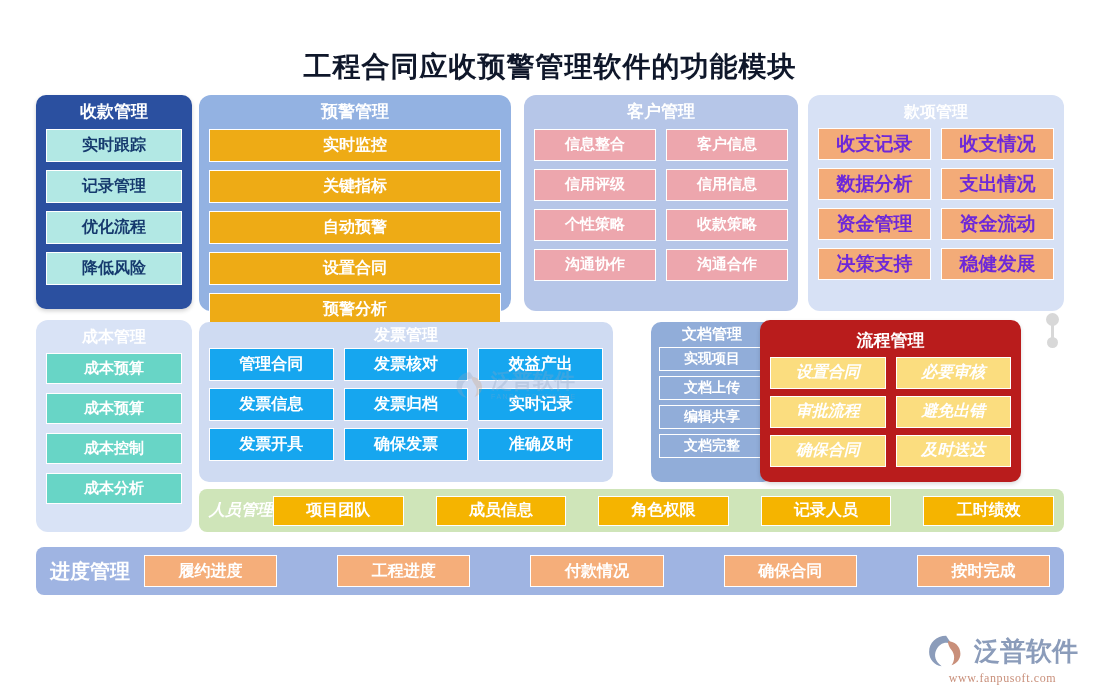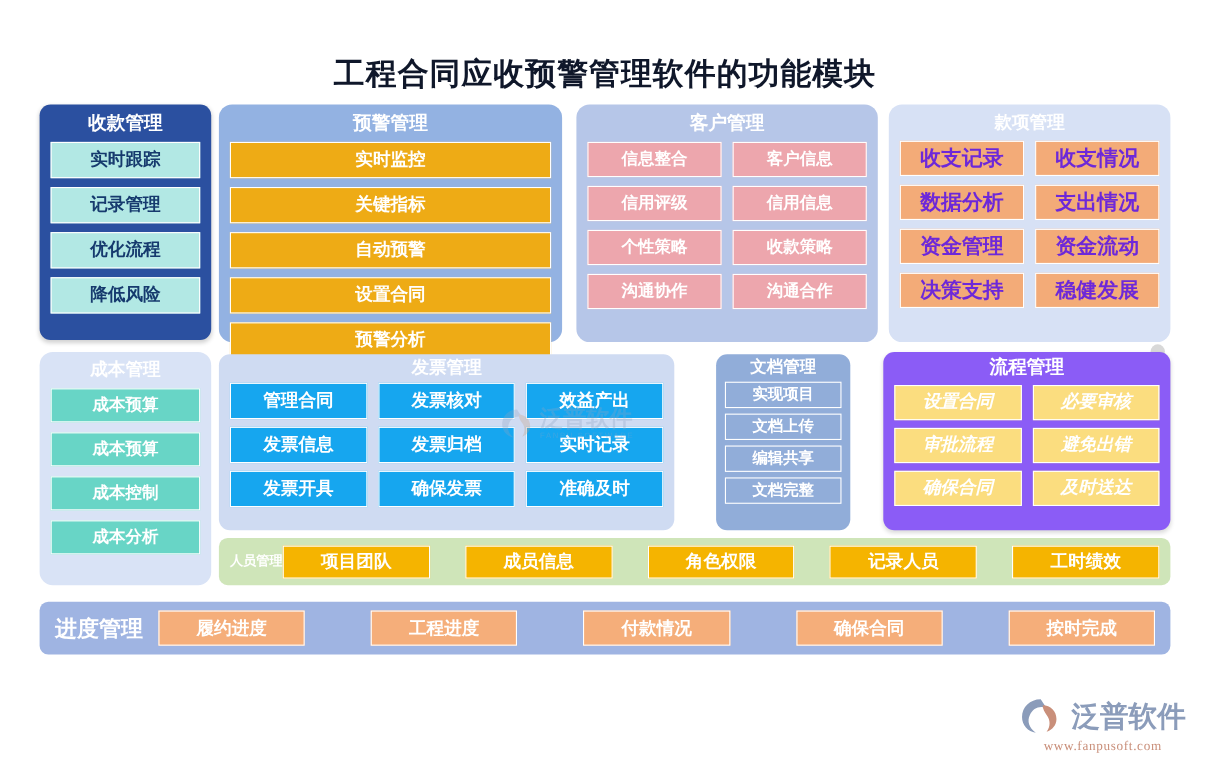--- a/index.html
+++ b/index.html
@@ -140,45 +140,46 @@
   }
   #p-document .panel-title { font-size: 15px; margin-bottom: 4px; }
   #p-document .items { grid-template-columns: 1fr; gap: 5px; }
   #p-document .item {
     height: 24px; font-size: 14px;
     background: transparent; color: #ffffff; border-color: #ffffff;
   }
 
   
   #p-process {
-    left: 803px; top: 320px; width: 261px; height: 162px;
-    background: #8b5cf6;
+    left: 760px; top: 320px; width: 261px; height: 162px;
+    background: #b91c1c;
     border-radius: 10px;
     padding: 5px 10px 8px 10px;
     box-shadow: 0 2px 4px rgba(0,0,0,.15);
+    justify-content: center;
   }
   #p-process .panel-title { font-size: 17px; margin-bottom: 6px; }
   #p-process .items { grid-template-columns: 1fr 1fr; gap: 7px 10px; }
   #p-process .item {
     height: 32px; font-size: 16px;
     background: #fbdd7f; color: #ffffff; font-style: italic;
   }
 
   
   #p-staff {
     position: absolute;
     left: 199px; top: 489px; width: 865px; height: 43px;
     background: #cfe5b9;
     border-radius: 8px;
     display: flex; align-items: center;
     padding: 0 10px;
   }
   #p-staff .bar-title {
-    font-size: 12px; font-weight: bold; color: #ffffff;
-    white-space: nowrap;
+    font-size: 16px; font-weight: bold; color: #ffffff;
+    white-space: nowrap; font-style: italic;
   }
   #p-staff .bar-items {
     flex: 1; display: flex; gap: 32px; align-items: center;
   }
   #p-staff .item {
     flex: 1; height: 30px; font-size: 16px;
     background: #f5b400; color: #ffffff;
   }
 
   

